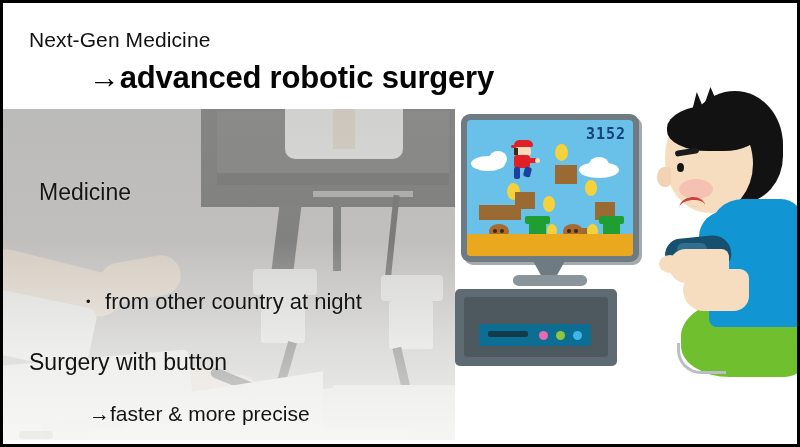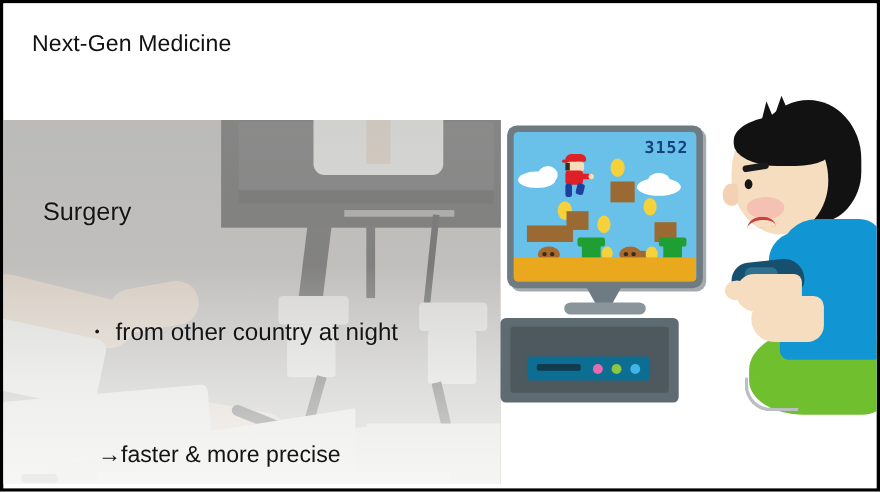--- a/index.html
+++ b/index.html
@@ -228,21 +228,23 @@
     <div class="arm-r"></div>
     <div class="pad"></div>
     <div class="pad-hl"></div>
     <div class="arm-l"></div>
     <div class="thumb"></div>
     <div class="cord"></div>
   </div>
 
   <div id="title-block">
     <div id="kicker">Next-Gen Medicine</div>
+    <div id="headline">→advanced robotic surgery</div>
   </div>
 
   <div id="body-text">
-    <div id="t-surgery">Surgery</div>
+    <div id="t-surgery">Medicine</div>
     <div id="t-country">・ from other country at night</div>
+    <div id="t-button">Surgery with button</div>
     <div id="t-precise">→faster &amp; more precise</div>
   </div>
 
 </div>
 
 </body></html>

